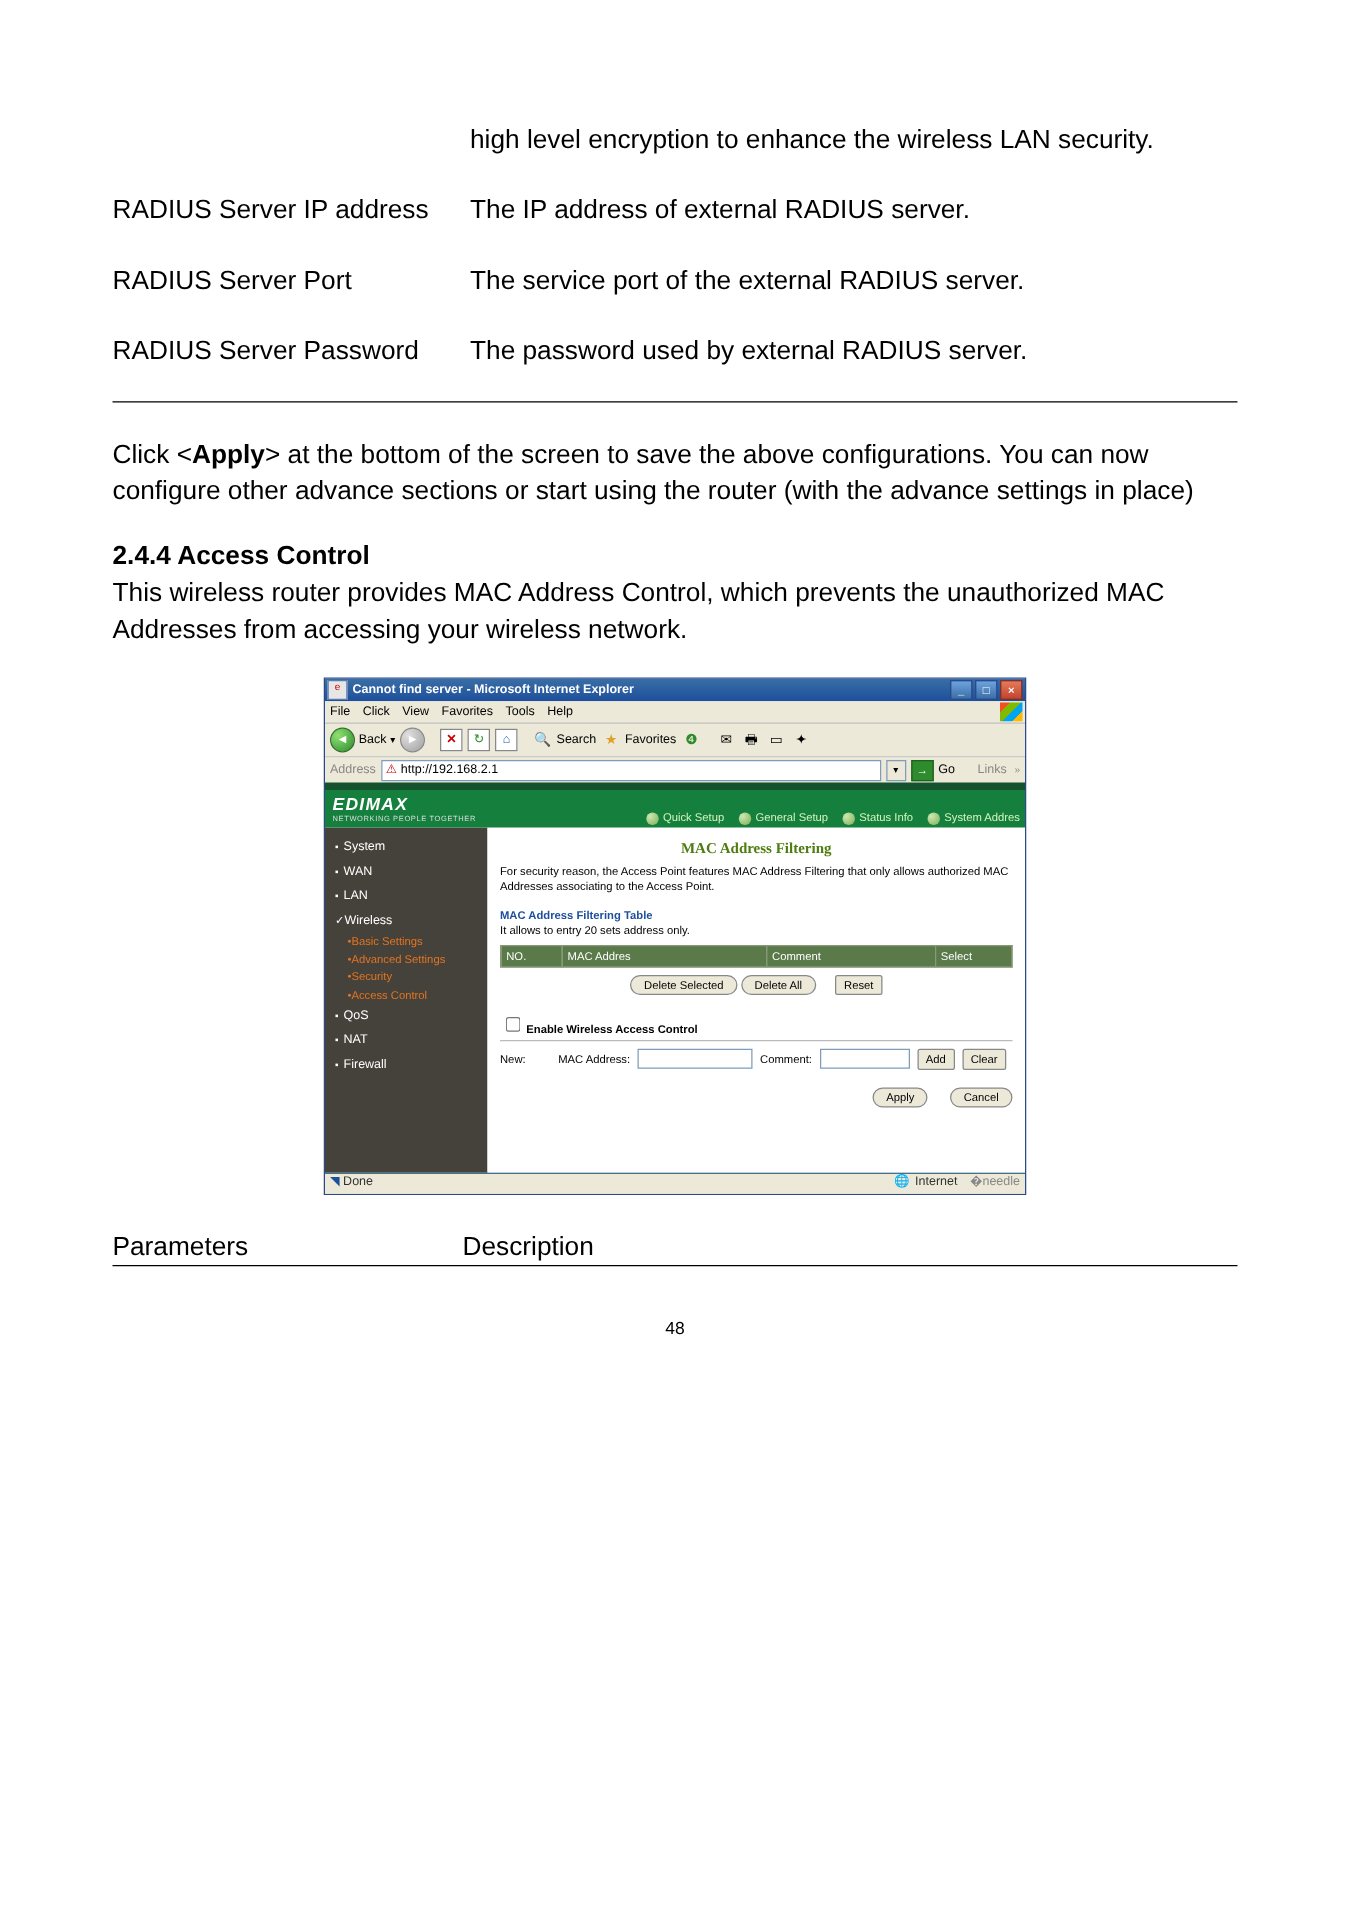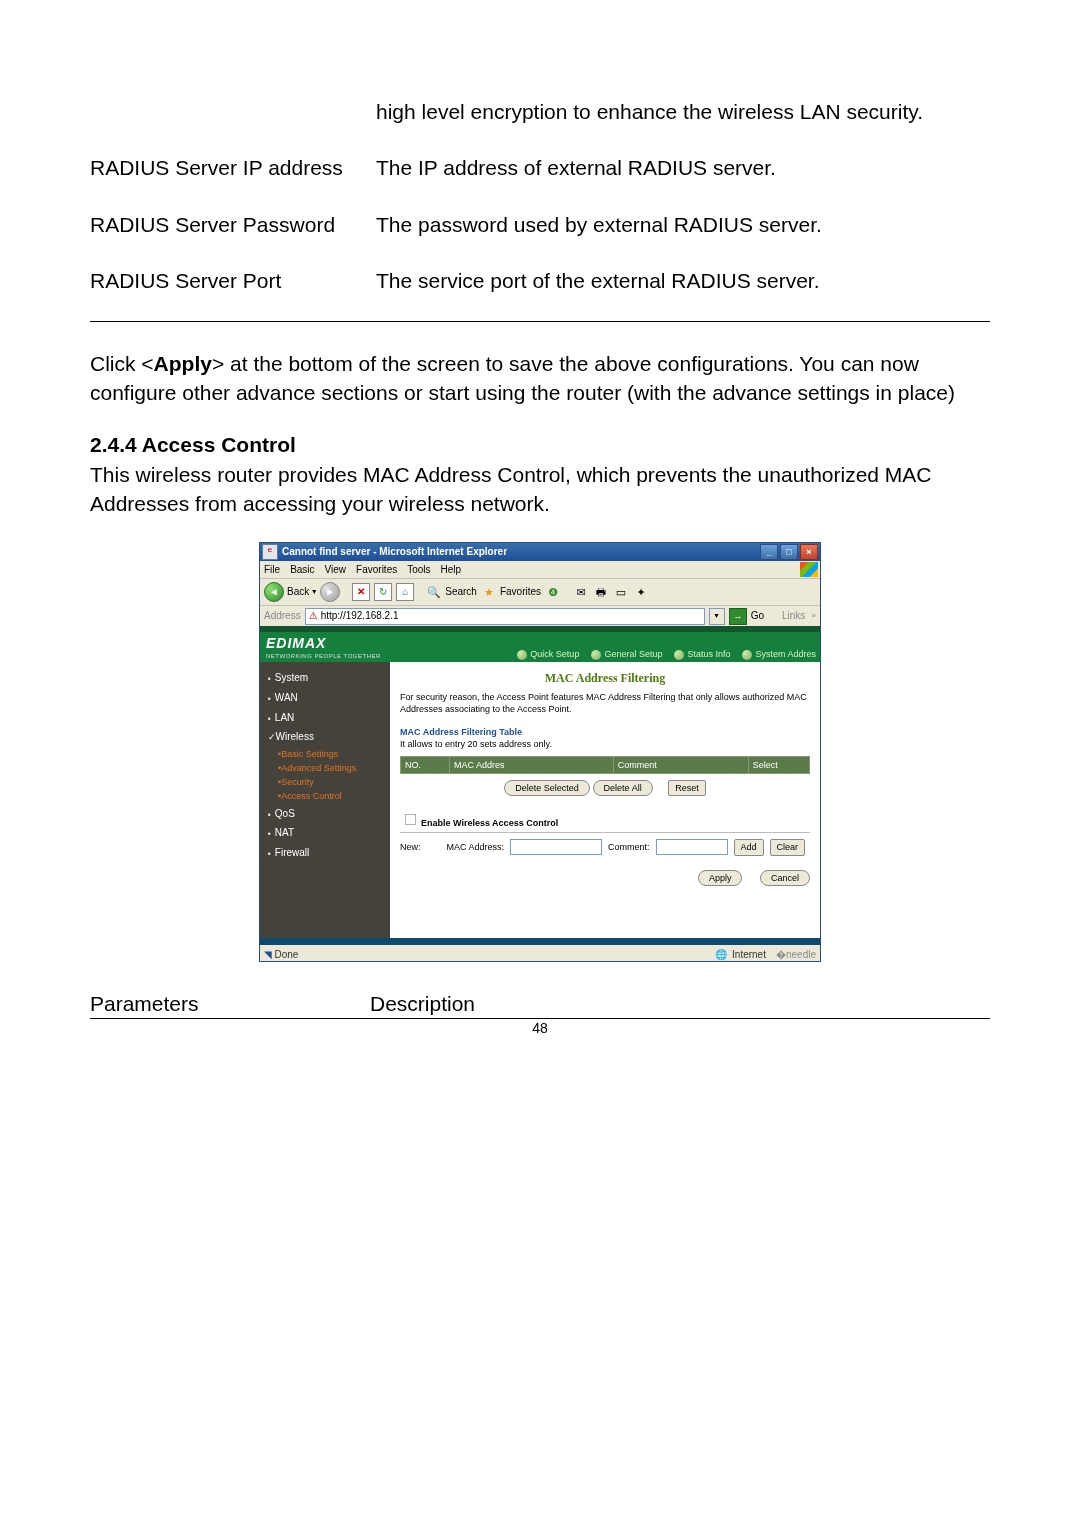--- a/index.html
+++ b/index.html
@@ -116,51 +116,51 @@
   .btn.rnd{border-radius:8px;padding:1px 10px;text-align:right;}
   .row-btns{text-align:center;margin:4px 0 14px 0;}
   .enable-line{font-size:9px;font-weight:bold;}
   .enable-line input[type=checkbox]{margin-right:4px;transform:scale(0.9);}
   .hr-thin{border-top:1px solid #bbb;margin:3px 0 6px 0;}
   .form-row{display:flex;align-items:center;gap:6px;font-size:9px;margin:6px 0 14px 0;}
   .form-row .txt{background:#fff;border:1px solid #7f9db9;height:14px;width:90px;}
   .form-row .txt.sm{width:70px;}
   .bottom-btns{text-align:right;margin-top:6px;}
   .statusbar{
-    background:#ece9d8;border-top:7px solid #0c4a6e;height:16px;display:flex;align-items:flex-end;font-size:10px;padding:0 4px;justify-content:space-between;color:#333;
+    background:#ece9d8;border-top:1px solid #0c4a6e;height:16px;display:flex;align-items:flex-start;font-size:10px;padding:0 4px;justify-content:space-between;color:#333;
   }
   .statusbar .r{display:flex;align-items:center;gap:4px;}
   .desc-table-head { display:flex; font-size:21px; }
   .desc-table-head .c1{ width:280px; }
   .desc-table-head .c2{ flex:1; }
   .hr2{ border-top:1.5px solid #000; margin-top:0px; }
-  .pagenum{ text-align:center; font-size:14px; }
+  .pagenum{ text-align:center; font-size:14px; margin-top:40px; }
 </style>
 </head>
 <body>
 
 <div class="page">
 
   <table class="param-table">
     <tbody>
         <tr>
       <td class="lcol"></td>
       <td>high level encryption to enhance the wireless LAN security.</td>
     </tr>
     <tr>
       <td class="lcol">RADIUS Server IP address</td>
       <td>The IP address of external RADIUS server.</td>
     </tr>
     <tr>
+      <td class="lcol">RADIUS Server Port</td>
+      <td>The service port of the external RADIUS server.</td>
+    </tr>
+    <tr>
       <td class="lcol">RADIUS Server Password</td>
       <td>The password used by external RADIUS server.</td>
-    </tr>
-    <tr>
-      <td class="lcol">RADIUS Server Port</td>
-      <td>The service port of the external RADIUS server.</td>
     </tr>
   </tbody>
     </table>
   <div class="hr"></div>
 
   <p class="body-text">
     <span>Click &lt;</span><b>Apply</b><span>&gt; at the bottom of the screen to save the above configurations. You can now configure other advance sections or start using the router (with the advance settings in place)</span>
   </p>
 
   <div class="section-head">2.4.4 Access Control</div>
@@ -172,21 +172,21 @@
       <div class="titlebar">
         <span class="ticon">e</span>
         <span class="ttext">Cannot find server - Microsoft Internet Explorer</span>
         <span class="wbtn min">_</span>
         <span class="wbtn max">□</span>
         <span class="wbtn close">×</span>
       </div>
 
       <div class="menubar">
         <span>File</span>
-        <span>Basic</span>
+        <span>Click</span>
         <span>View</span>
         <span>Favorites</span>
         <span>Tools</span>
         <span>Help</span>
         <span class="logo"></span>
       </div>
 
       <div class="toolbar">
         <span class="tb-btn">
             <span class="circ green">◄</span>

